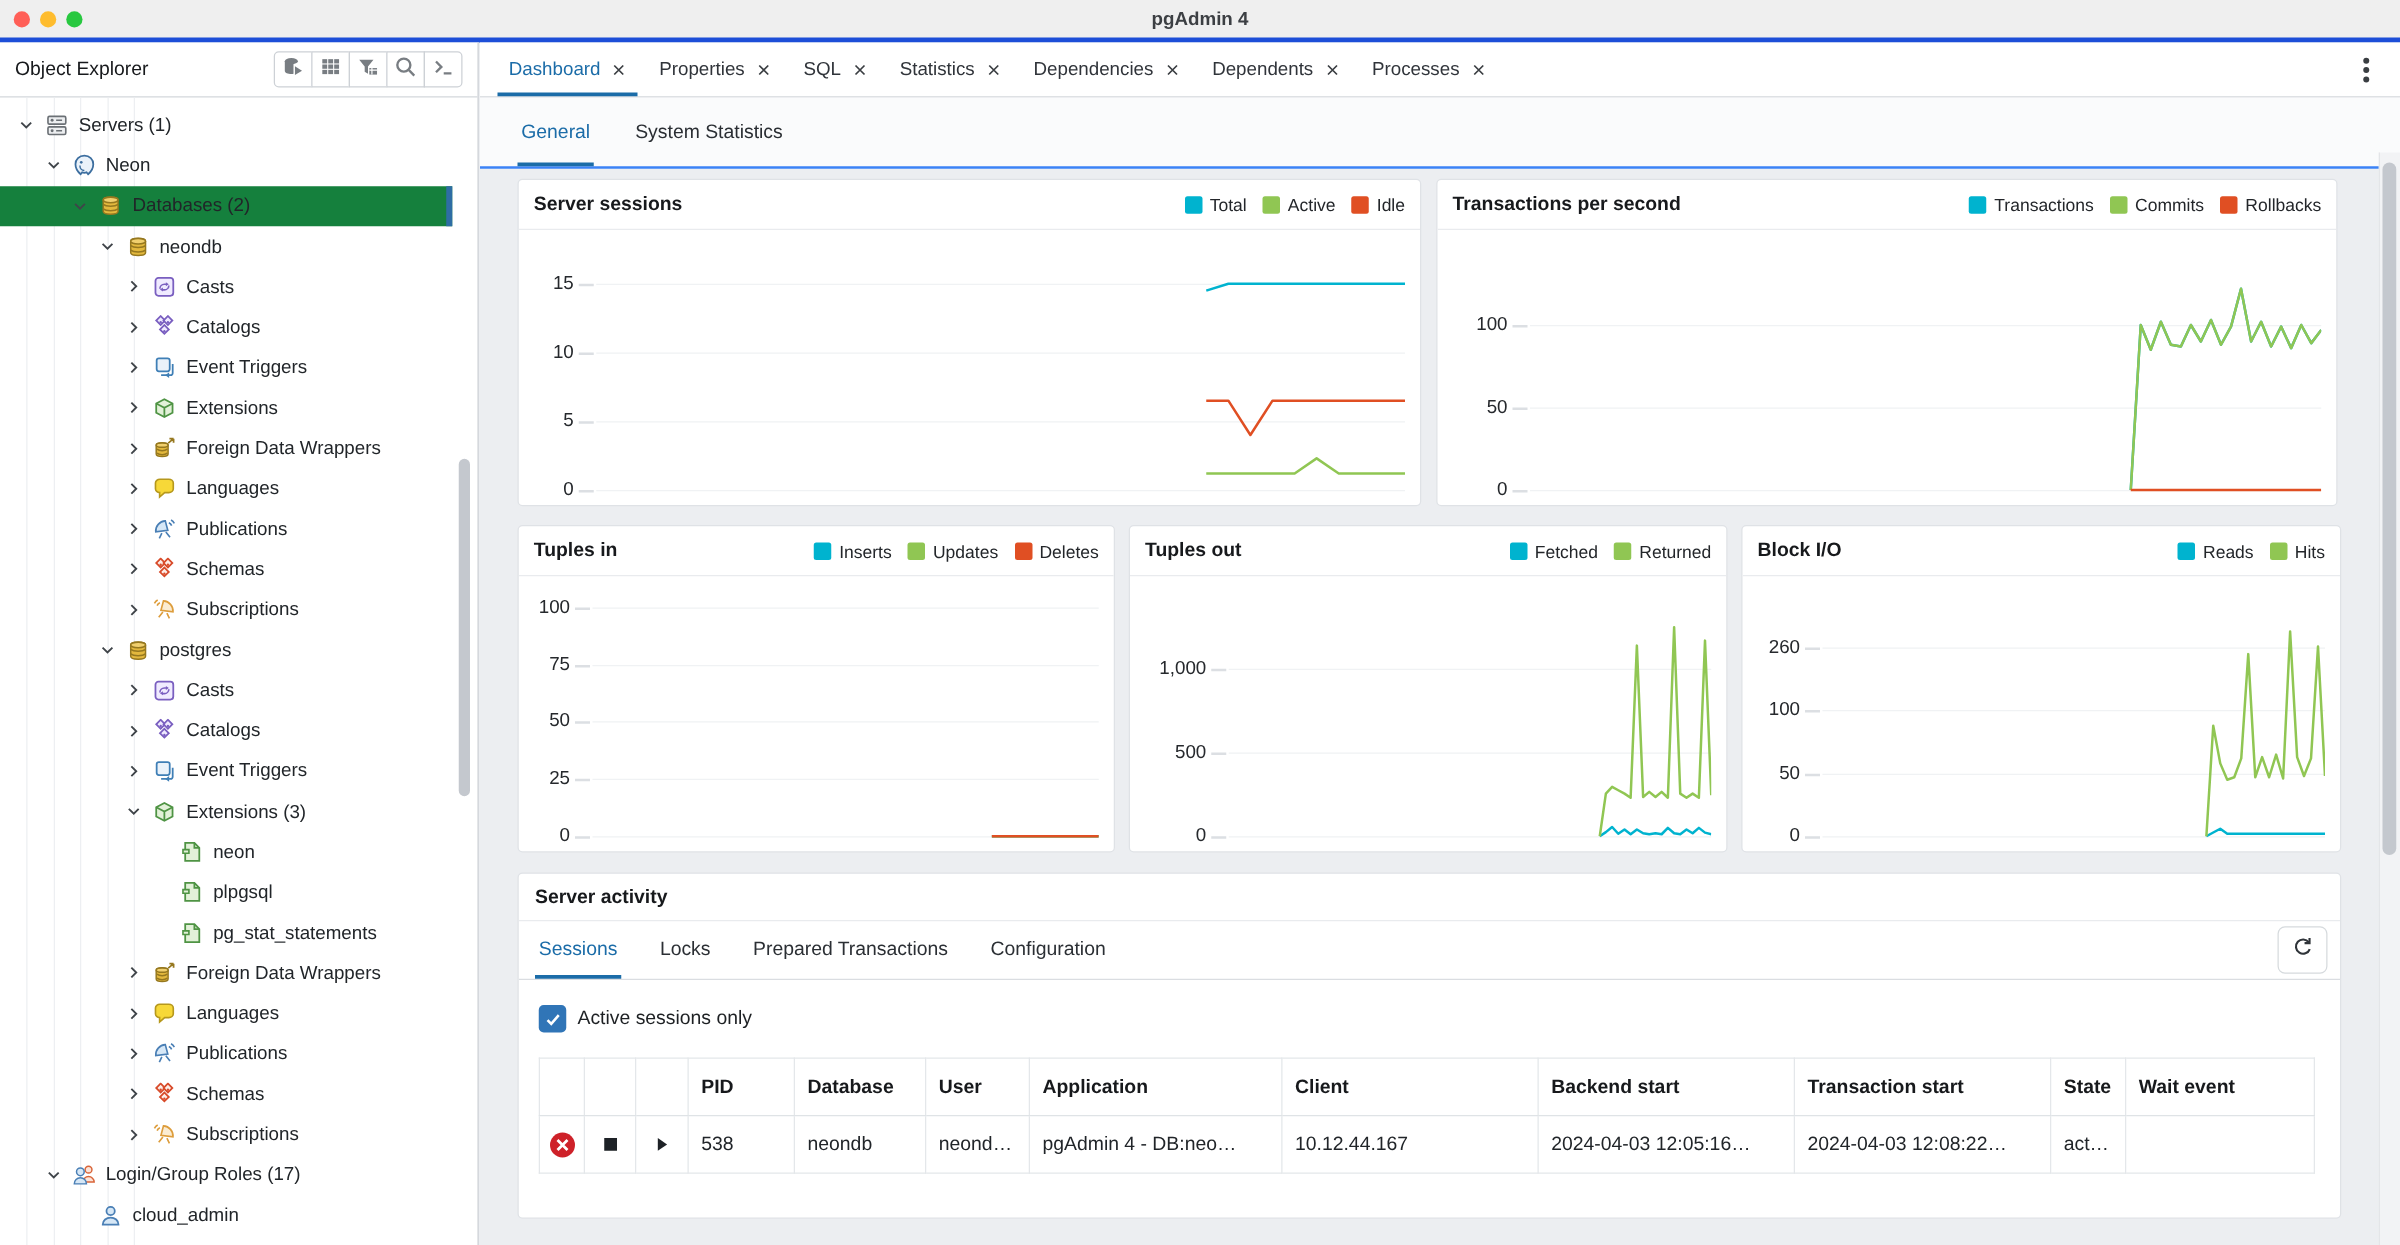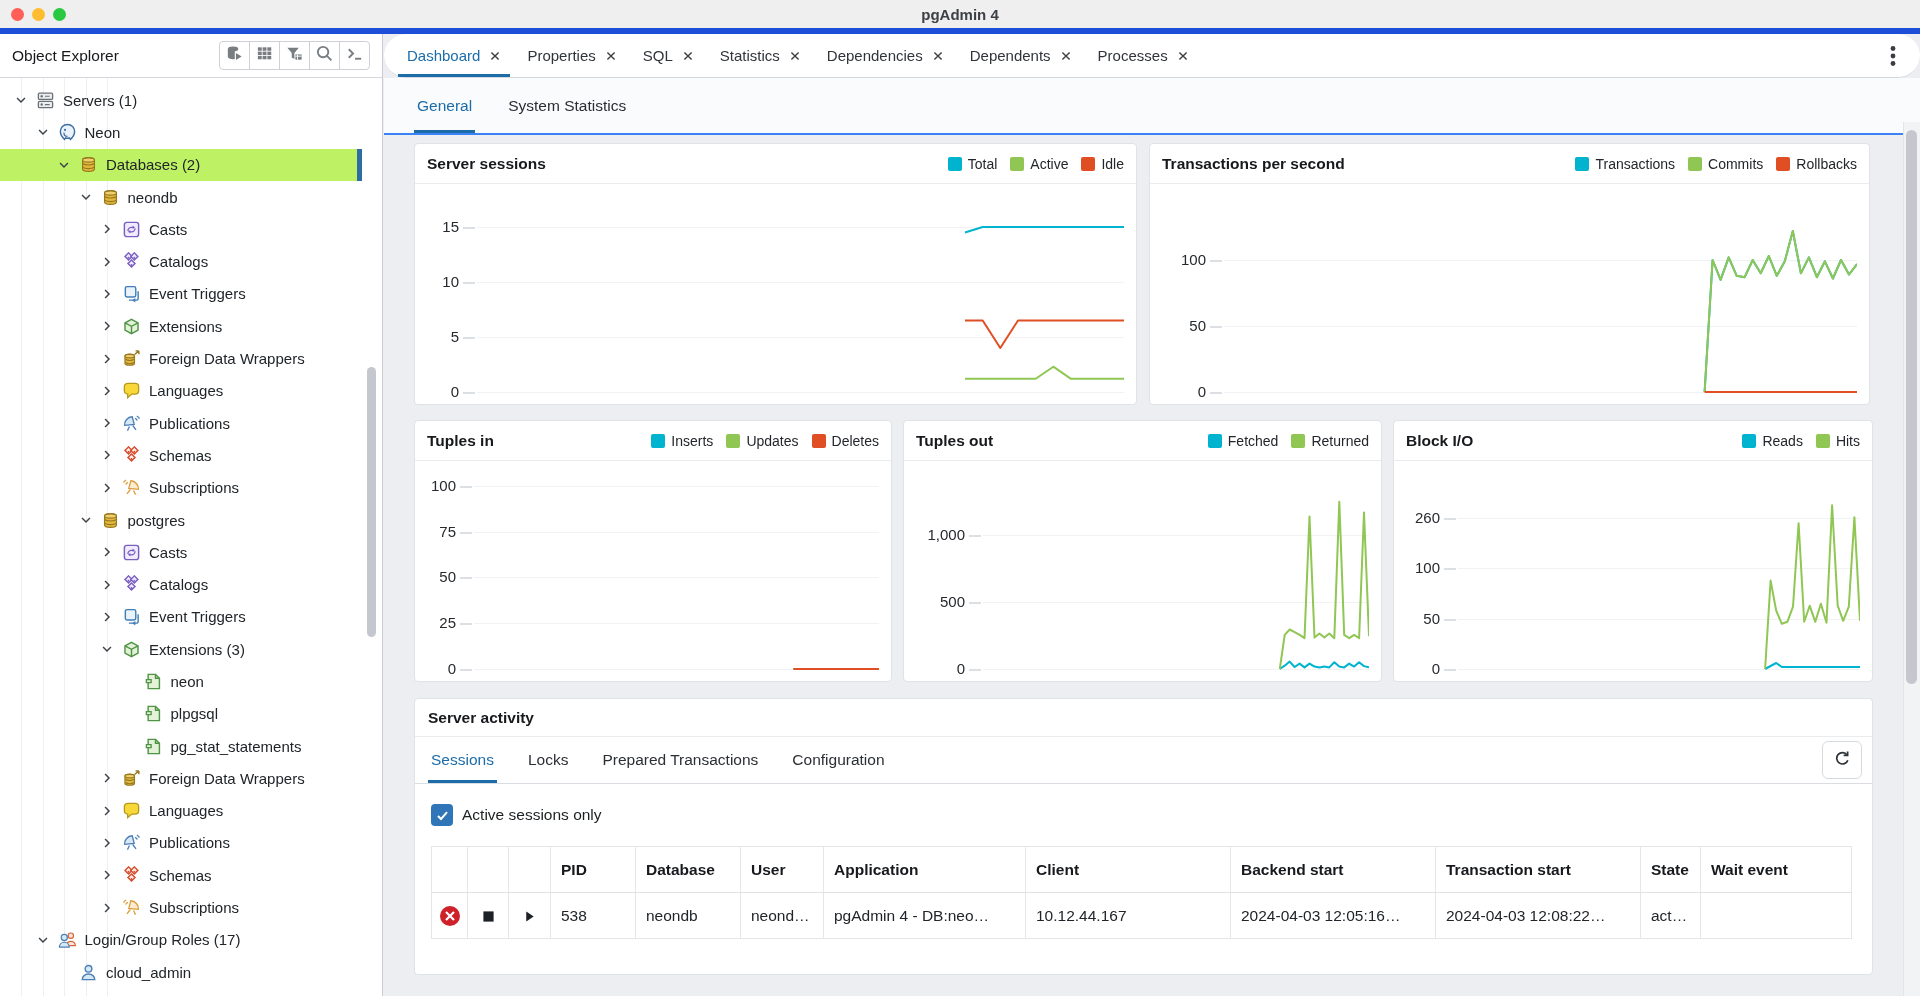--- a/index.html
+++ b/index.html
@@ -1,49 +1,49 @@
 <!DOCTYPE html>
 <html><head>
 <meta charset="utf-8">
 <style>
   * { margin:0; padding:0; box-sizing:border-box; }
   html,body { width:1920px; height:996px; overflow:hidden; }
   body { font-family:"Liberation Sans", sans-serif; background:#eceef1; color:#212529; }
   .app { position:relative; width:1920px; height:996px; background:#eceef1; }
 
   
-  .titlebar { position:absolute; top:0; left:0; right:0; height:34px; background:#efefef; border-bottom:6px solid #1d4ed8; display:flex; align-items:center; }
+  .titlebar { position:absolute; top:0; left:0; right:0; height:34px; background:#efefef; border-bottom:4px solid #1d4ed8; display:flex; align-items:center; }
   .traffic { display:flex; gap:8px; margin-left:11px; }
   .tl { width:13px; height:13px; border-radius:50%; }
   .win-title { position:absolute; left:0; right:0; text-align:center; font-size:15px; font-weight:700; color:#3c3f43; pointer-events:none; }
 
   
   .sidebar { position:absolute; top:34px; left:0; width:383px; bottom:0; background:#fff; border-right:1px solid #c9cdd2; }
   .side-head { height:44px; display:flex; align-items:center; border-bottom:1px solid #d4d8dc; padding:0 12px; }
   .side-title { font-size:15.5px; color:#17191c; }
   .side-toolbar { margin-left:auto; display:flex; }
   .tool-btn { width:31px; height:29px; background:#fff; border:1px solid #cdd1d6; display:flex; align-items:center; justify-content:center; margin-left:-1px; }
   .tool-btn:first-child { border-radius:4px 0 0 4px; margin-left:0; }
   .tool-btn:last-child { border-radius:0 4px 4px 0; }
   .tool-btn svg { width:19px; height:19px; }
 
   .tree { position:absolute; top:44px; left:0; width:362px; bottom:0; overflow:hidden; padding-top:6px; }
   .guide { position:absolute; top:0; bottom:0; width:1px; background:#edeff2; }
   .tree-row { position:relative; height:32.3px; display:flex; align-items:center; font-size:15px; color:#212529; white-space:nowrap; }
-  .tree-row.selected { background:#bef264; }
+  .tree-row.selected { background:#15803d; }
   .tree-row.selected::after { content:""; position:absolute; right:0; top:0; bottom:0; width:5px; background:#2e6da4; }
   .chev { width:14px; height:14px; display:inline-flex; margin-right:8px; flex:none; }
   .chev svg { width:14px; height:14px; }
   .titem-icon { width:19px; height:19px; display:inline-flex; margin-right:8px; flex:none; }
   .titem-icon svg { width:19px; height:19px; }
   .side-scroll-thumb { position:absolute; top:333px; right:6px; width:9px; height:270px; background:#c4c8ce; border-radius:5px; }
 
   
   .content { position:absolute; top:34px; left:384px; right:0; bottom:0; }
-  .tabbar { position:relative; height:44px; background:#fff; border-bottom:1px solid #d4d8dc; display:flex; align-items:center; padding-left:14px;border-radius:22px; }
+  .tabbar { position:relative; height:44px; background:#fff; border-bottom:1px solid #d4d8dc; display:flex; align-items:center; padding-left:14px; }
   .tab { position:relative; height:100%; display:flex; align-items:center; padding:0 9px; margin-right:8px; font-size:15px; color:#30343a; cursor:default; }
   .tab .x { display:inline-flex; margin-left:9px; }
   .tab .x svg { width:12px; height:12px; }
   .tab.active { color:#1b6ca8; }
   .tab.active::after { content:""; position:absolute; left:0; right:0; bottom:0; height:3px; background:#1b6ca8; }
   .kebab { position:absolute; right:16px; top:11px; width:22px; height:22px; display:flex; align-items:center; justify-content:center; }
 
   .dash-body { position:absolute; top:44px; left:0; right:0; bottom:0; background:#eceef1; overflow:hidden; }
   .subtabs { position:absolute; top:0; left:0; right:0; height:57px; background:#fafbfc; border-bottom:2px solid #3b82f6; display:flex; align-items:center; padding-left:30px; }
   .subtab { position:relative; height:100%; display:flex; align-items:center; padding:0 3px; margin-right:30px; font-size:15.5px; color:#2a2e33; }

